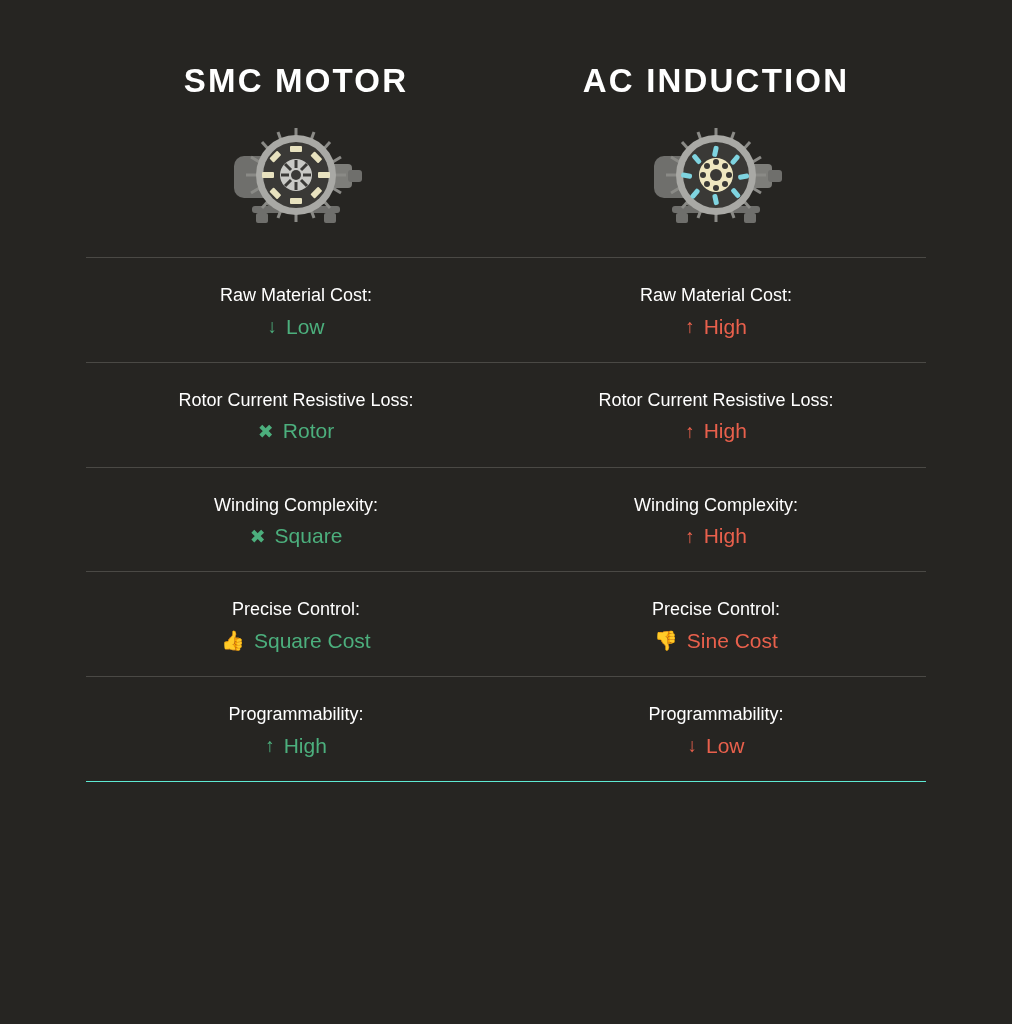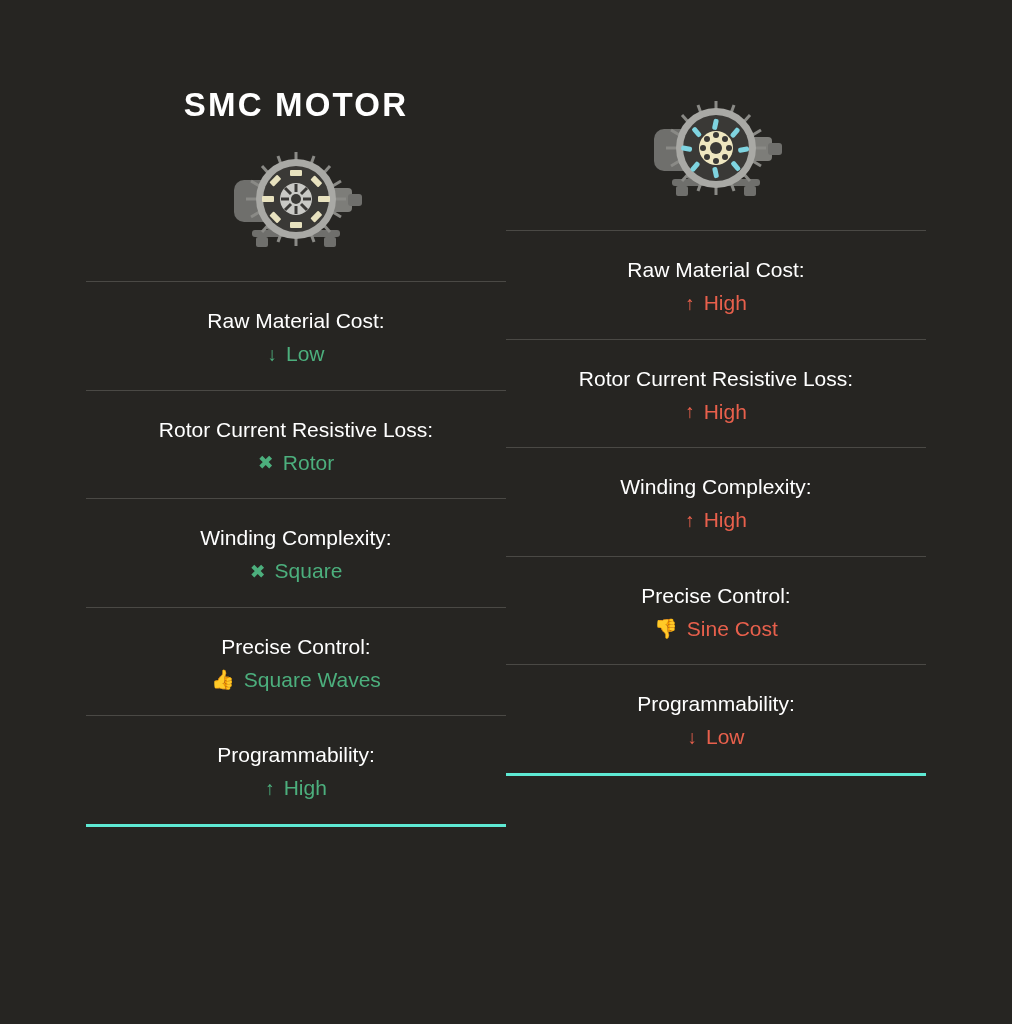--- a/index.html
+++ b/index.html
@@ -14,21 +14,21 @@
     overflow: hidden;
   }
   .page {
     position: relative;
     width: 1012px;
     height: 1024px;
     box-sizing: border-box;
     display: flex;
     flex-direction: row;
     justify-content: center;
-    padding-top: 88px;
+    padding-top: 64px;
     border-radius: 13px;
   }
   .column {
     width: 420px;
     display: flex;
     flex-direction: column;
     align-items: center;
   }
   .col-title {
     font-size: 33px;
@@ -51,24 +51,24 @@
     width: 420px;
     display: flex;
     flex-direction: column;
   }
   .spec-row {
     border-top: 1px solid #4a4945;
     padding: 26px 0 22px 0;
     text-align: center;
   }
   .spec-row.last {
-    border-bottom: 3px solid #5eead4;
+    border-bottom: 1px solid #5eead4;
   }
   .spec-label {
-    font-size: 21px;
+    font-size: 18px;
     color: #ffffff;
     line-height: 1.25;
     margin-bottom: 7px;
   }
   .spec-value {
     font-size: 21px;
     line-height: 1.25;
     display: flex;
     align-items: center;
     justify-content: center;
@@ -170,34 +170,35 @@
         <div class="spec-label">Winding Complexity:</div>
         <div class="spec-value good">
           <span class="glyph">✖</span>
           <span>Square</span>
         </div>
       </div>
       <div class="spec-row">
         <div class="spec-label">Precise Control:</div>
         <div class="spec-value good">
           <span class="glyph">👍</span>
-          <span>Square Waves</span>
+          <span>Square Cost</span>
         </div>
       </div>
       <div class="spec-row last">
         <div class="spec-label">Programmability:</div>
         <div class="spec-value good">
           <span class="glyph">↑</span>
           <span>High</span>
         </div>
       </div>
     </div>
   </div>
 
   <div class="column">
+    <div class="col-title">AC Induction</div>
 
     <div class="motor-art">
       <svg width="140" height="115" viewBox="0 0 140 115" aria-hidden="true">
         <path d="M18 38 h26 v42 h-26 a10 10 0 0 1 -10 -10 v-22 a10 10 0 0 1 10 -10 z" fill="#6f6f6c"></path>
         <rect x="40" y="30" width="20" height="58" rx="4" fill="#7d7d79"></rect>
         <rect x="104" y="46" width="22" height="24" rx="4" fill="#7d7d79"></rect>
         <rect x="122" y="52" width="14" height="12" rx="3" fill="#6f6f6c"></rect>
         <rect x="26" y="88" width="88" height="7" rx="3" fill="#6f6f6c"></rect>
         <rect x="30" y="95" width="12" height="10" rx="2" fill="#6f6f6c"></rect>
         <rect x="98" y="95" width="12" height="10" rx="2" fill="#6f6f6c"></rect>

